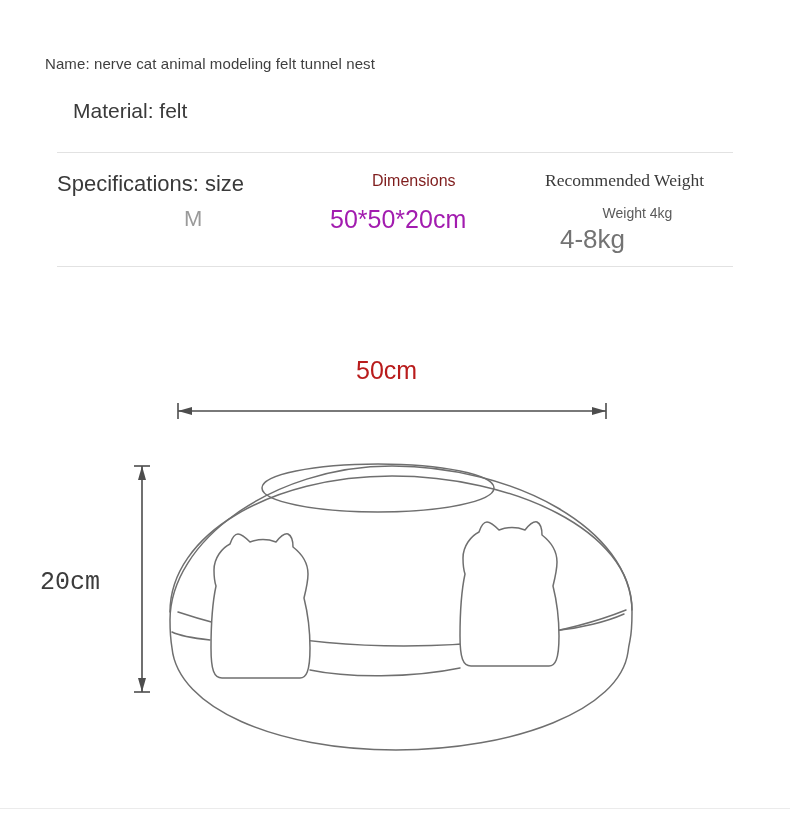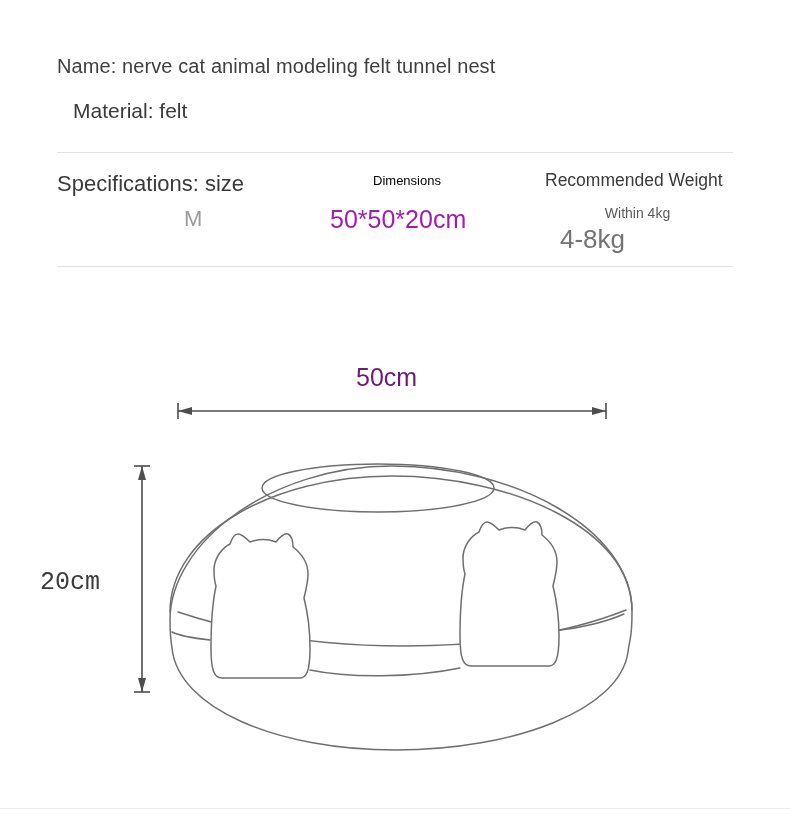--- a/index.html
+++ b/index.html
@@ -19,23 +19,23 @@
   .spec-sheet {
     position: absolute;
     left: 0;
     top: 0;
     width: 790px;
     height: 280px;
   }
 
   .name-line {
     position: absolute;
-    left: 57px;
+    left: 45px;
     top: 55px;
-    font-size: 20px;
+    font-size: 15px;
     color: #3f3f3f;
     letter-spacing: 0.1px;
   }
 
   .material-line {
     position: absolute;
     left: 57px;
     top: 99px;
     font-size: 21px;
     color: #3a3a3a;
@@ -66,41 +66,42 @@
     top: 206px;
     font-size: 22px;
     color: #9a9a9a;
   }
 
   .dim-header {
     position: absolute;
     left: 372px;
     top: 174px;
     width: 70px;
-    font-size: 13px;
+    font-size: 16px;
     line-height: 13px;
-    color: #000000;
+    color: #7f1d1d;
     text-align: center;
   }
 
   .dim-value {
     position: absolute;
     left: 330px;
     top: 205px;
     width: 170px;
     font-size: 25px;
     color: #a21caf;
   }
 
   .weight-header {
     position: absolute;
     left: 545px;
     top: 170px;
     font-size: 17.5px;
     color: #3a3a3a;
+    font-family: Liberation Serif, serif;
   }
 
   .weight-sub {
     position: absolute;
     left: 560px;
     top: 205px;
     width: 155px;
     text-align: center;
     font-size: 14px;
     color: #5a5a5a;
@@ -119,23 +120,23 @@
     position: absolute;
     left: 0;
     top: 280px;
     width: 790px;
     height: 546px;
   }
 
   .label-width {
     position: absolute;
     left: 356px;
-    top: 83px;
+    top: 76px;
     font-size: 25px;
-    color: #701a75;
+    color: #b91c1c;
   }
 
   .label-height {
     position: absolute;
     left: 40px;
     top: 288px;
     font-size: 25px;
     color: #3c3c3c;
     font-family: Liberation Mono, monospace;
   }
@@ -160,21 +161,21 @@
 
   <div class="rule top"></div>
 
   <div class="spec-label">Specifications: size</div>
   <div class="spec-value-size">M</div>
 
   <div class="dim-header">Dimensions</div>
   <div class="dim-value">50*50*20cm</div>
 
   <div class="weight-header">Recommended Weight</div>
-  <div class="weight-sub">Within 4kg</div>
+  <div class="weight-sub">Weight 4kg</div>
   <div class="weight-value">4-8kg</div>
 
   <div class="rule bottom"></div>
 </div>
 
 <div class="drawing">
 
   <div class="label-width">50cm</div>
   <div class="label-height">20cm</div>
 

